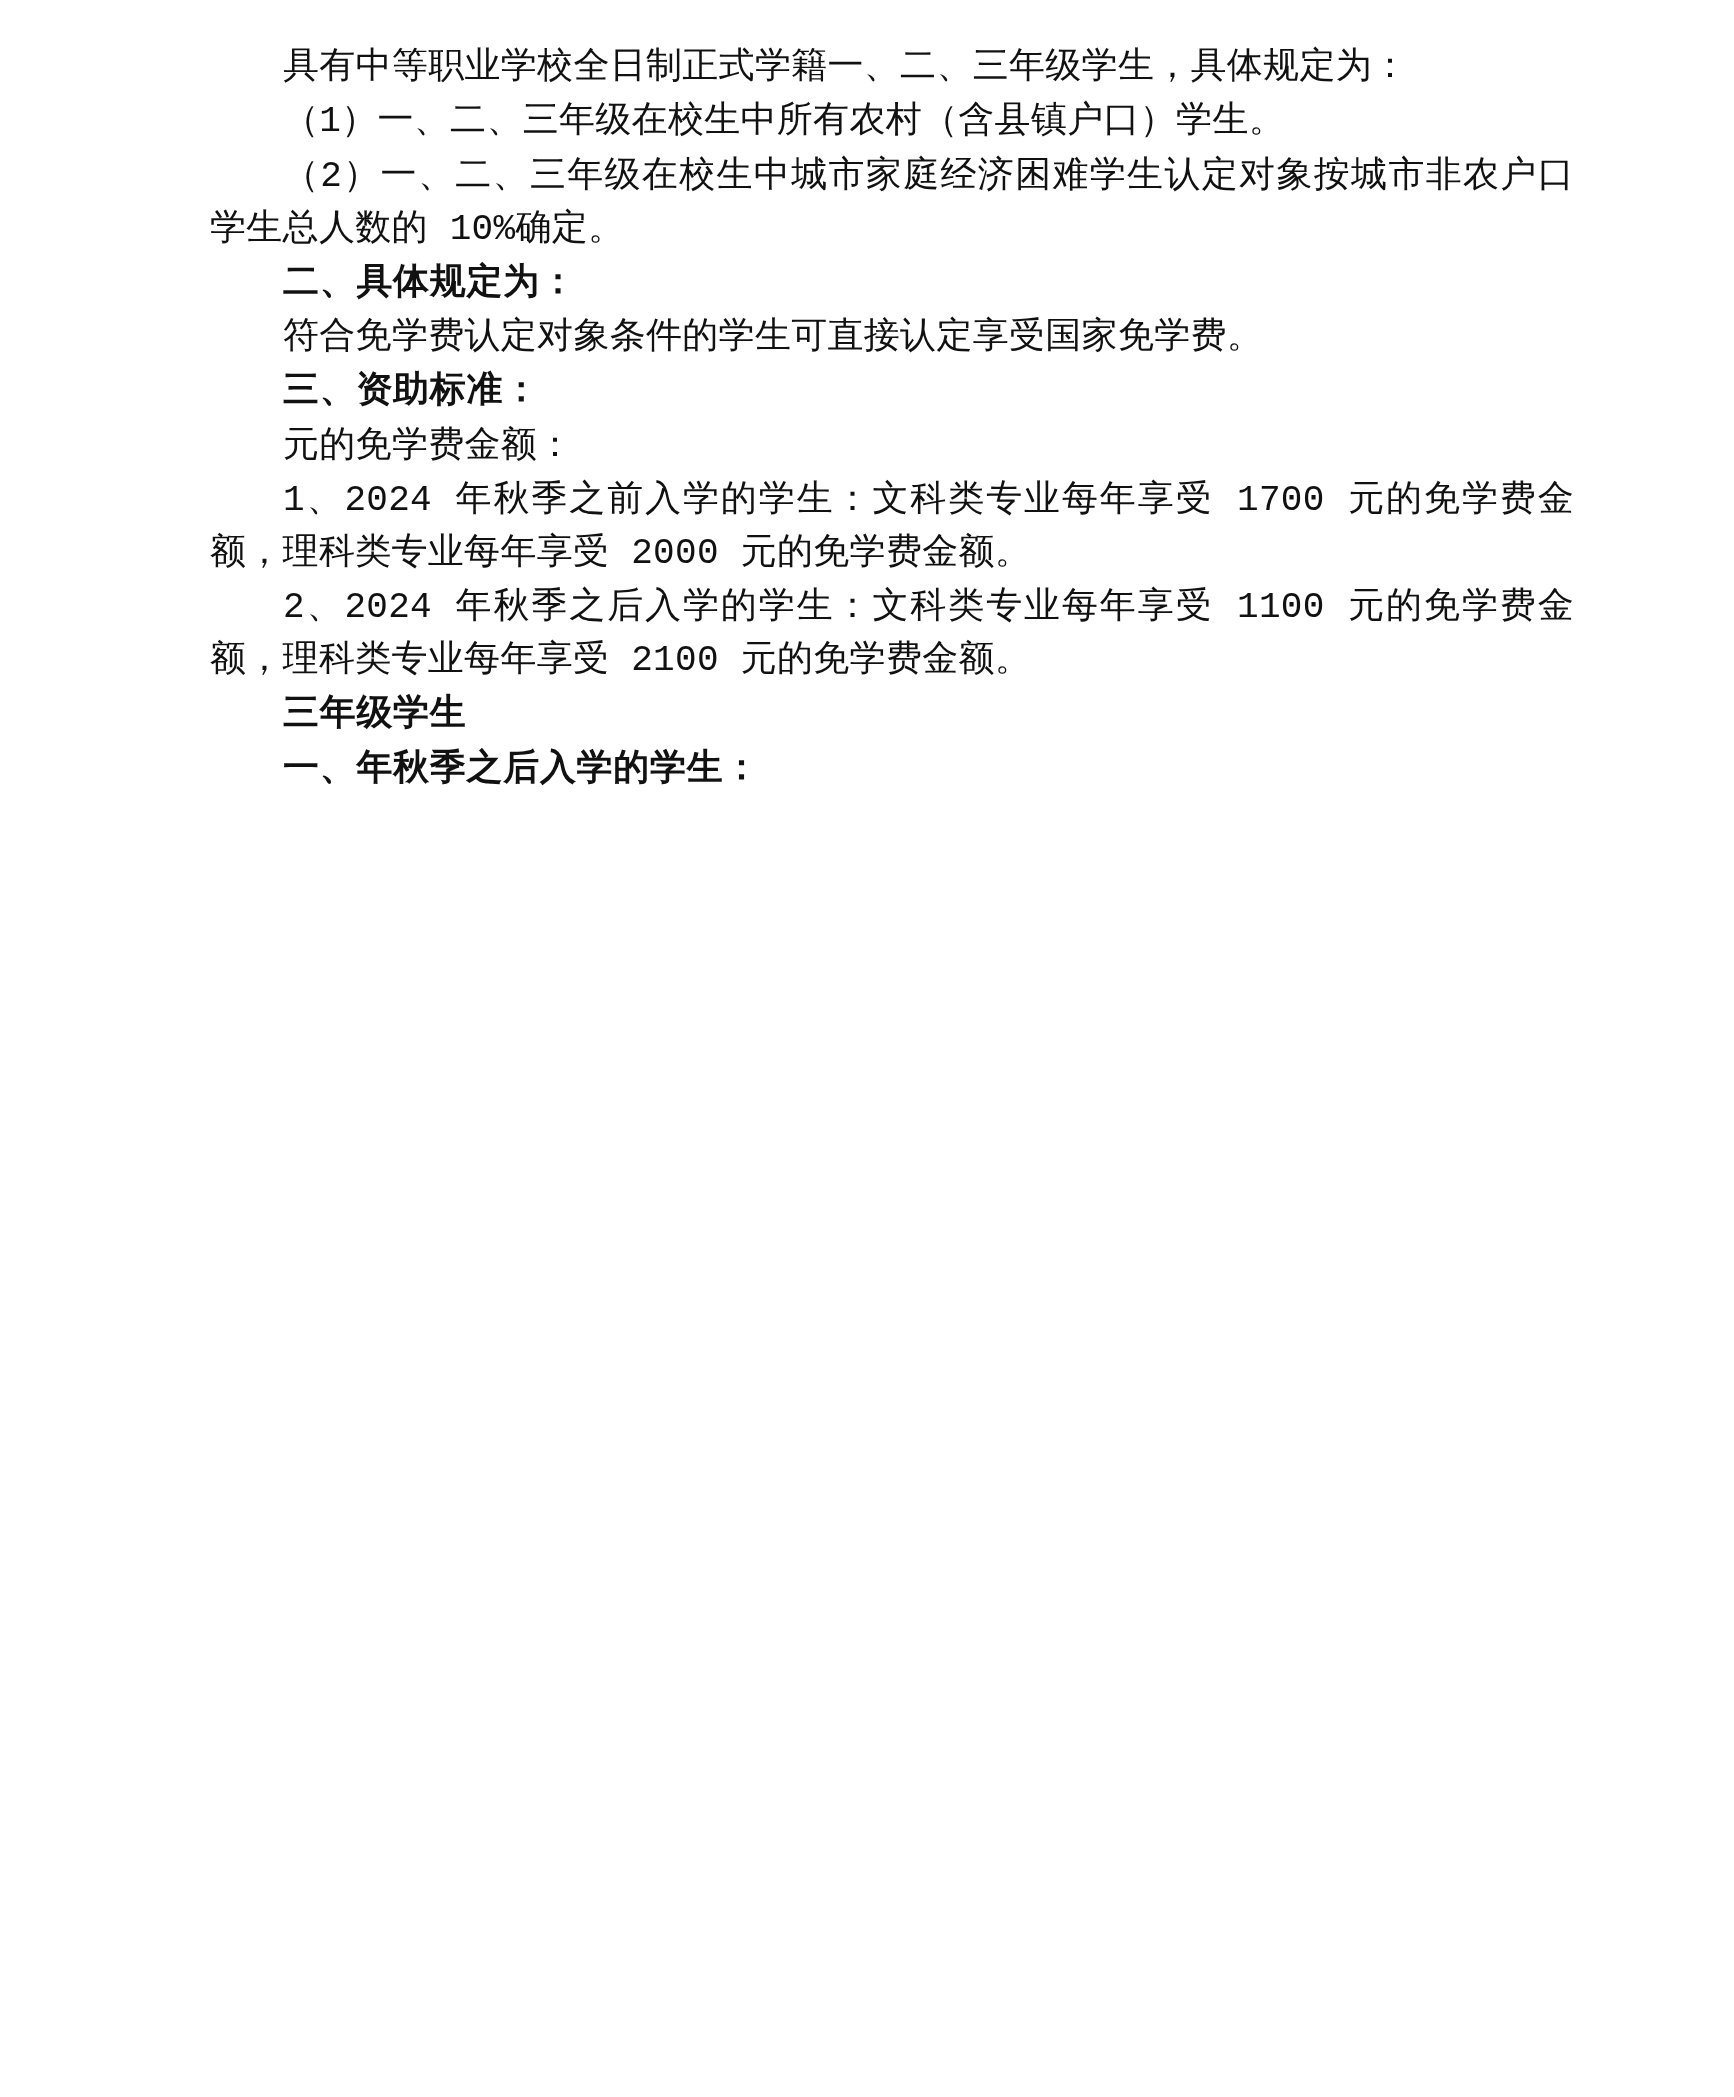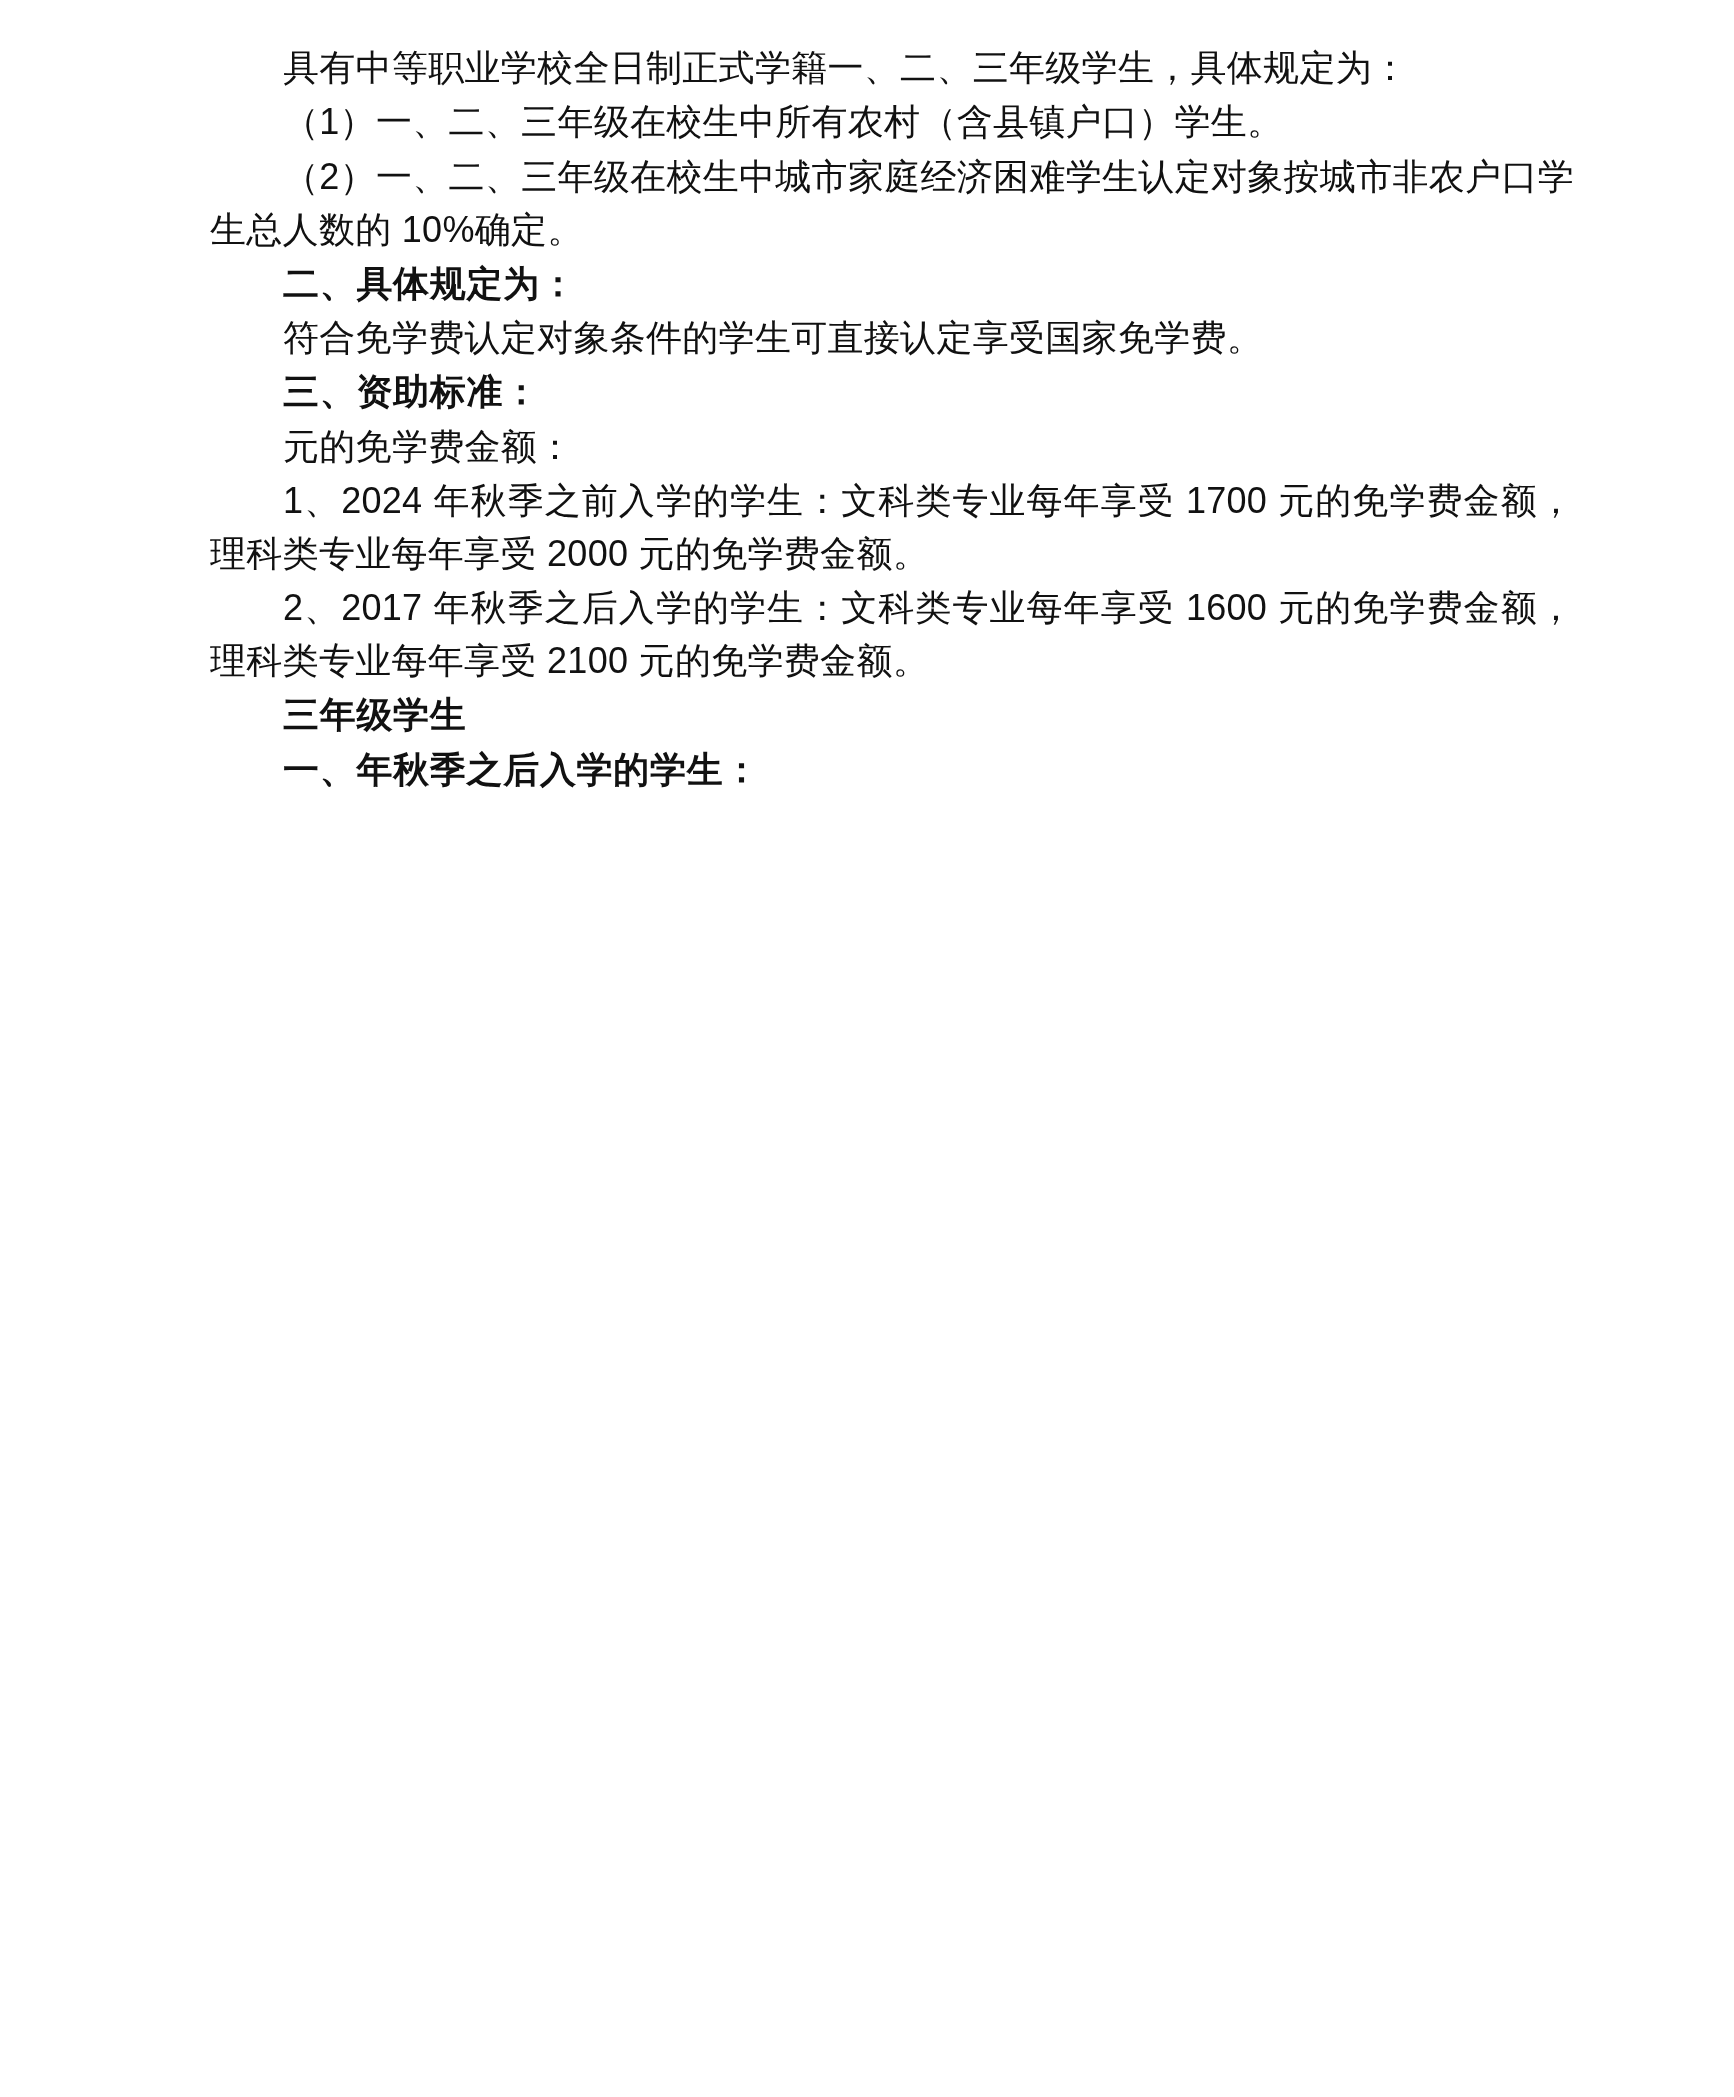--- a/index.html
+++ b/index.html
@@ -11,20 +11,21 @@
     width: 1735px;
     font-family: "Liberation Sans", "DejaVu Sans", sans-serif;
     color: #111111;
   }
   .page {
     width: 1735px;
     min-height: 2097px;
     box-sizing: border-box;
     padding: 42px 161px 28px 210px;
     background: #ffffff;
+    font-family: Liberation Mono, monospace;
   }
   .doc-body {
     width: 100%;
   }
   p {
     margin: 0 0 0 0;
     font-size: 36px;
     line-height: 1.47;
     letter-spacing: 0.3px;
     text-align: justify;
@@ -58,21 +59,21 @@
     <p class="heading para-gap">二、具体规定为：</p>
 
     <p class="indent para-gap">符合免学费认定对象条件的学生可直接认定享受国家免学费。</p>
 
     <p class="heading para-gap">三、资助标准：</p>
 
     <p class="indent para-gap">元的免学费金额：</p>
 
     <p class="indent para-gap">1、2024 年秋季之前入学的学生：文科类专业每年享受 1700 元的免学费金额，理科类专业每年享受 2000 元的免学费金额。</p>
 
-    <p class="indent para-gap">2、2017 年秋季之后入学的学生：文科类专业每年享受 1600 元的免学费金额，理科类专业每年享受 2100 元的免学费金额。</p>
+    <p class="indent para-gap">2、2024 年秋季之后入学的学生：文科类专业每年享受 1100 元的免学费金额，理科类专业每年享受 2100 元的免学费金额。</p>
 
     <p class="heading para-gap">三年级学生</p>
 
     <p class="heading para-gap">一、年秋季之后入学的学生：</p>
 
 
   </div>
 </div>
 
 

